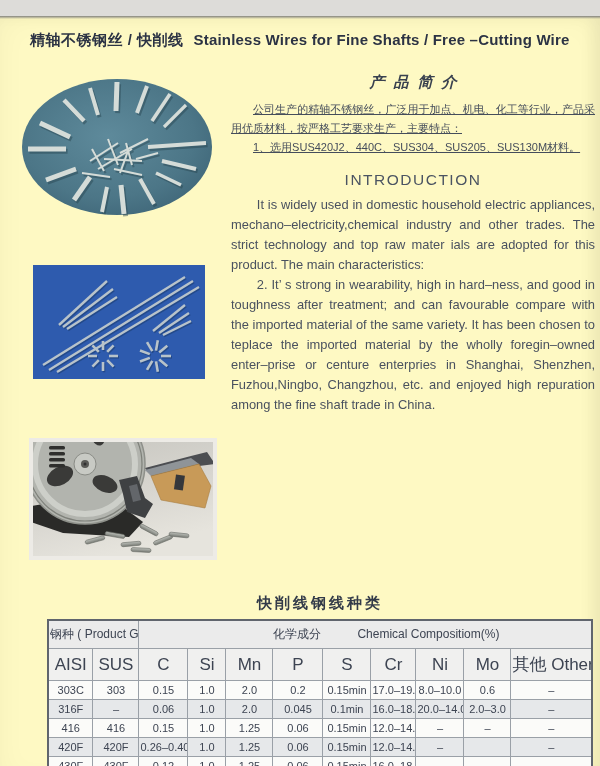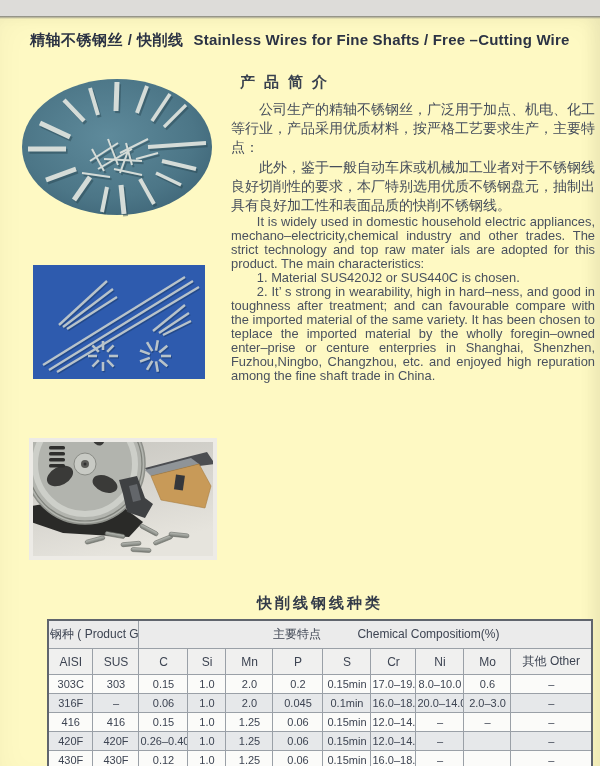--- a/index.html
+++ b/index.html
@@ -16,38 +16,38 @@
   .title .t-cn{font-weight:700;margin-right:10px;letter-spacing:.5px;}
   .title .t-en{font-weight:600;letter-spacing:.2px;}
   
   .fig{position:absolute;}
   .fig1{left:20px;top:61px;width:194px;height:142px;}
   .fig2{left:33px;top:249px;width:172px;height:114px;}
   .fig3{left:29px;top:422px;padding:4px;background:#edebe6;}
   .fig svg{display:block;}
   
   .rcol{position:absolute;left:231px;top:57px;width:364px;}
-  .cn-head{margin:0 0 8px;font-size:15px;font-weight:700;
-    letter-spacing:9px;padding-left:9px;color:#39414f;}
-  .cn p{margin:0;font-size:14px;line-height:19.2px;text-align:justify;
-    text-indent:2em;color:#454d5b;}
+  .cn-head{margin:0 0 8px;text-align:center;font-size:15px;font-weight:700;
+    letter-spacing:9px;padding-left:9px;color:#39414f;font-style:italic;}
+  .cn p{margin:0;font-size:11px;line-height:19.2px;text-align:justify;
+    text-indent:2em;color:#454d5b;text-decoration:underline;}
   .en-head{margin:13px 0 6px;text-align:center;font-size:15.5px;font-weight:400;
     letter-spacing:1.5px;color:#4b5462;}
-  .en p{margin:0;font-size:12.9px;line-height:14px;text-align:justify;
+  .en p{margin:0;font-size:12.9px;line-height:20px;text-align:justify;
     text-indent:2em;color:#49515f;}
   
   .tsec{position:absolute;left:0;top:578px;width:600px;padding-left:20px;}
   .tbl-title{margin:0 0 6px;text-align:center;font-size:15px;font-weight:700;
     letter-spacing:3px;color:#333b49;}
   table.spec{margin:0 auto;width:544px;border-collapse:collapse;table-layout:fixed;
     border:2px solid #60656d;background:#fafaf8;}
   table.spec th,table.spec td{border:1px solid #9aa0a7;text-align:center;
     font-weight:400;font-size:11px;color:#3d4452;padding:3px 1px;white-space:nowrap;overflow:hidden;}
   tr.hrow1 th{background:#ebebeb;font-size:12px;padding:5px 1px;}
-  tr.hrow2 th{background:#f0f0ef;font-size:12px;padding:4px 1px;}
+  tr.hrow2 th{background:#f0f0ef;font-size:17px;padding:4px 1px;}
   th.grade{text-align:left;padding-left:6px;}
   th.chem{text-align:left;}
   th.chem .chem-cn{padding-left:42px;display:inline-block;}
   th.chem .chem-en{margin-left:33px;}
   tbody tr:nth-child(even) td{background:#e6e8ea;}
   tbody tr:nth-child(odd) td{background:#fbfbf9;}
 </style>
 </head>
 <body>
 
@@ -199,25 +199,25 @@
         <rect x="136" y="91" width="20" height="4" rx="2" transform="rotate(6 146 93)"></rect>
         <rect x="98" y="106" width="20" height="4" rx="2" transform="rotate(3 108 108)"></rect>
       </g>
     </svg>
   </div>
 
   <div class="rcol">
     <h2 class="cn-head">产品简介</h2>
     <div class="cn">
       <p>公司生产的精轴不锈钢丝，广泛用于加点、机电、化工等行业，产品采用优质材料，按严格工艺要求生产，主要特点：</p>
-      <p>此外，鉴于一般自动车床或机械加工业者对于不锈钢线良好切削性的要求，本厂特别选用优质不锈钢盘元，抽制出具有良好加工性和表面品质的快削不锈钢线。</p>
+      <p>1、选用SUS420J2、440C、SUS304、SUS205、SUS130M材料。</p>
     </div>
+    <h2 class="en-head">INTRODUCTION</h2>
     <div class="en">
       <p>It is widely used in domestic household electric appliances, mechano–electricity,chemical industry and other trades. The strict technology and top raw mater ials are adopted for this product. The main characteristics:</p>
-      <p>1. Material SUS420J2 or SUS440C is chosen.</p>
       <p>2. It’ s strong in wearability, high in hard–ness, and good in toughness after treatment; and can favourable compare with the imported material of the same variety. It has been chosen to teplace the imported material by the wholly foregin–owned enter–prise or centure enterpries in Shanghai, Shenzhen, Fuzhou,Ningbo, Changzhou, etc. and enjoyed high repuration among the fine shaft trade in China.</p>
     </div>
   </div>
 
   <div class="tsec">
     <h2 class="tbl-title">快削线钢线种类</h2>
     <table class="spec">
       <colgroup>
         <col style="width:45px">
           <col style="width:46px">
@@ -228,21 +228,21 @@
           <col style="width:48px">
           <col style="width:45px">
         <col style="width:48px">
           <col style="width:47px">
           <col style="width:81px">
       </colgroup>
       <thead>
         <tr class="hrow1">
           <th colspan="2" class="grade">钢种 ( Product Grade )</th>
           <th colspan="9" class="chem">
-            <span class="chem-cn">主要特点</span>
+            <span class="chem-cn">化学成分</span>
             <span class="chem-en">Chemical Compositiom(%)</span>
           </th>
         </tr>
         <tr class="hrow2">
           <th>AISI</th>
           <th>SUS</th>
           <th>C</th>
           <th>Si</th>
           <th>Mn</th>
           <th>P</th>

